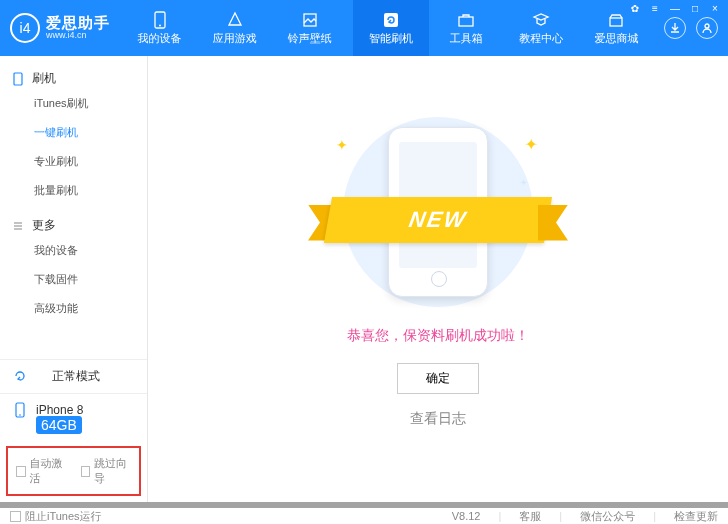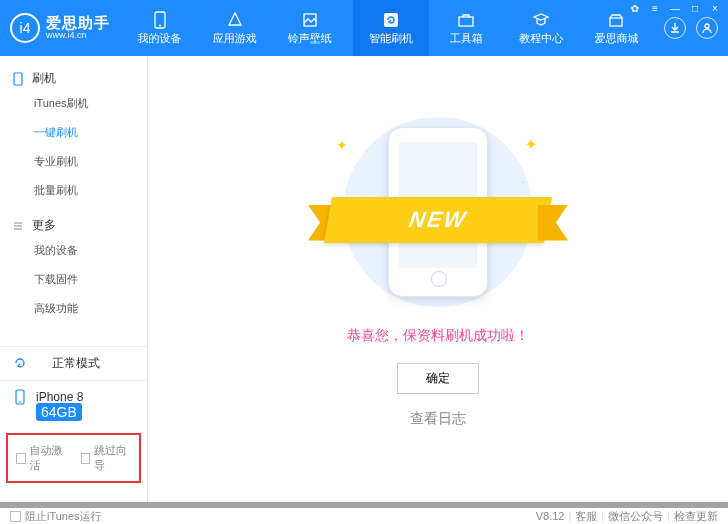--- a/index.html
+++ b/index.html
@@ -25,21 +25,21 @@
   .body { display:flex; height:calc(100% - 56px - 22px); }
   .sidebar { width:148px; border-right:1px solid #e6e6e6; display:flex; flex-direction:column; }
   .sb-scroll { flex:1; overflow:auto; padding-top:8px; }
   .sb-group { padding:6px 12px 2px; display:flex; align-items:center; gap:8px; color:#333; font-size:12px; }
   .sb-item { padding:7px 12px 7px 34px; font-size:11px; color:#555; cursor:pointer; }
   .sb-item.active { color:#1e8bff; }
   .sb-bottom { border-top:1px solid #eee; }
   .mode-row, .device-row { display:flex; align-items:flex-start; gap:24px; padding:8px 12px; }
   .mode-icon, .dev-icon { width:16px; height:16px; display:flex; align-items:center; justify-content:center; color:#1e8bff; }
   .dev-badge { font-size:14px; background:#1e8bff; color:#fff; border-radius:3px; padding:1px 5px; margin-left:24px; margin-top:-4px; display:inline-block; }
-  .opt-box { border:2px solid #e53935; padding:8px 8px; margin:4px 6px 19px; display:flex; gap:14px; }
+  .opt-box { border:2px solid #e53935; padding:8px 8px; margin:4px 6px 6px; display:flex; gap:14px; }
   .opt { display:flex; align-items:center; gap:4px; font-size:11px; color:#888; }
   .chk { width:11px; height:11px; border:1px solid #bbb; display:inline-block; }
 
   .main { flex:1; display:flex; flex-direction:column; align-items:center; justify-content:center; position:relative; }
   .illus { width:240px; height:190px; position:relative; margin-top:-14px; }
   .circle { position:absolute; width:190px; height:190px; left:25px; top:0; border-radius:50%; background:#e8f3ff; }
   .phone { position:absolute; width:100px; height:170px; left:70px; top:10px; background:#fff; border-radius:14px; box-shadow:0 3px 10px rgba(0,0,0,.12); border:1px solid #e0e6ef; }
   .phone:before { content:""; position:absolute; top:14px; left:10px; right:10px; bottom:28px; background:#f1f6fd; border-radius:3px; }
   .phone:after { content:""; position:absolute; bottom:9px; left:50%; width:14px; height:14px; margin-left:-7px; border:1px solid #cfd8e6; border-radius:50%; }
   .ribbon { position:absolute; left:-10px; top:80px; width:260px; height:52px; }
@@ -49,21 +49,21 @@
   .ribbon-body { position:absolute; left:20px; right:20px; top:0; height:46px; background:#ffcf17; display:flex; align-items:center; justify-content:center; color:#fff; font-weight:bold; font-size:22px; font-style:italic; letter-spacing:2px; transform:skewX(-10deg); box-shadow:0 2px 4px rgba(0,0,0,.15); }
   .star { position:absolute; color:#ffcf17; font-size:14px; }
   .s1{left:18px;top:20px;} .s2{right:20px;top:18px;font-size:16px;} .s3{right:30px;top:60px;font-size:10px;color:#d7e9ff;}
   .msg { margin-top:20px; font-size:14px; color:#ec4899; }
   .ok-btn { margin-top:18px; border:1px solid #ccc; background:#fff; padding:6px 28px; font-size:12px; cursor:pointer; }
   .view-log { margin-top:16px; font-size:14px; color:#888; cursor:pointer; }
 
   
   .footer { height:22px; display:flex; align-items:center; justify-content:space-between; padding:0 10px; font-size:11px; color:#888; border-top:6px solid #a3a3a3; }
   .ft-left { display:flex; align-items:center; gap:4px; }
-  .ft-right { display:flex; align-items:center; gap:4px; }
+  .ft-right { display:flex; align-items:center; gap:18px; }
   .ft-sep { color:#ddd; }
 
   svg { display:block; }
 </style>
 </head>
 <body>
 
 <div class="win-btns">
   <span>✿</span>
   <span>≡</span>

